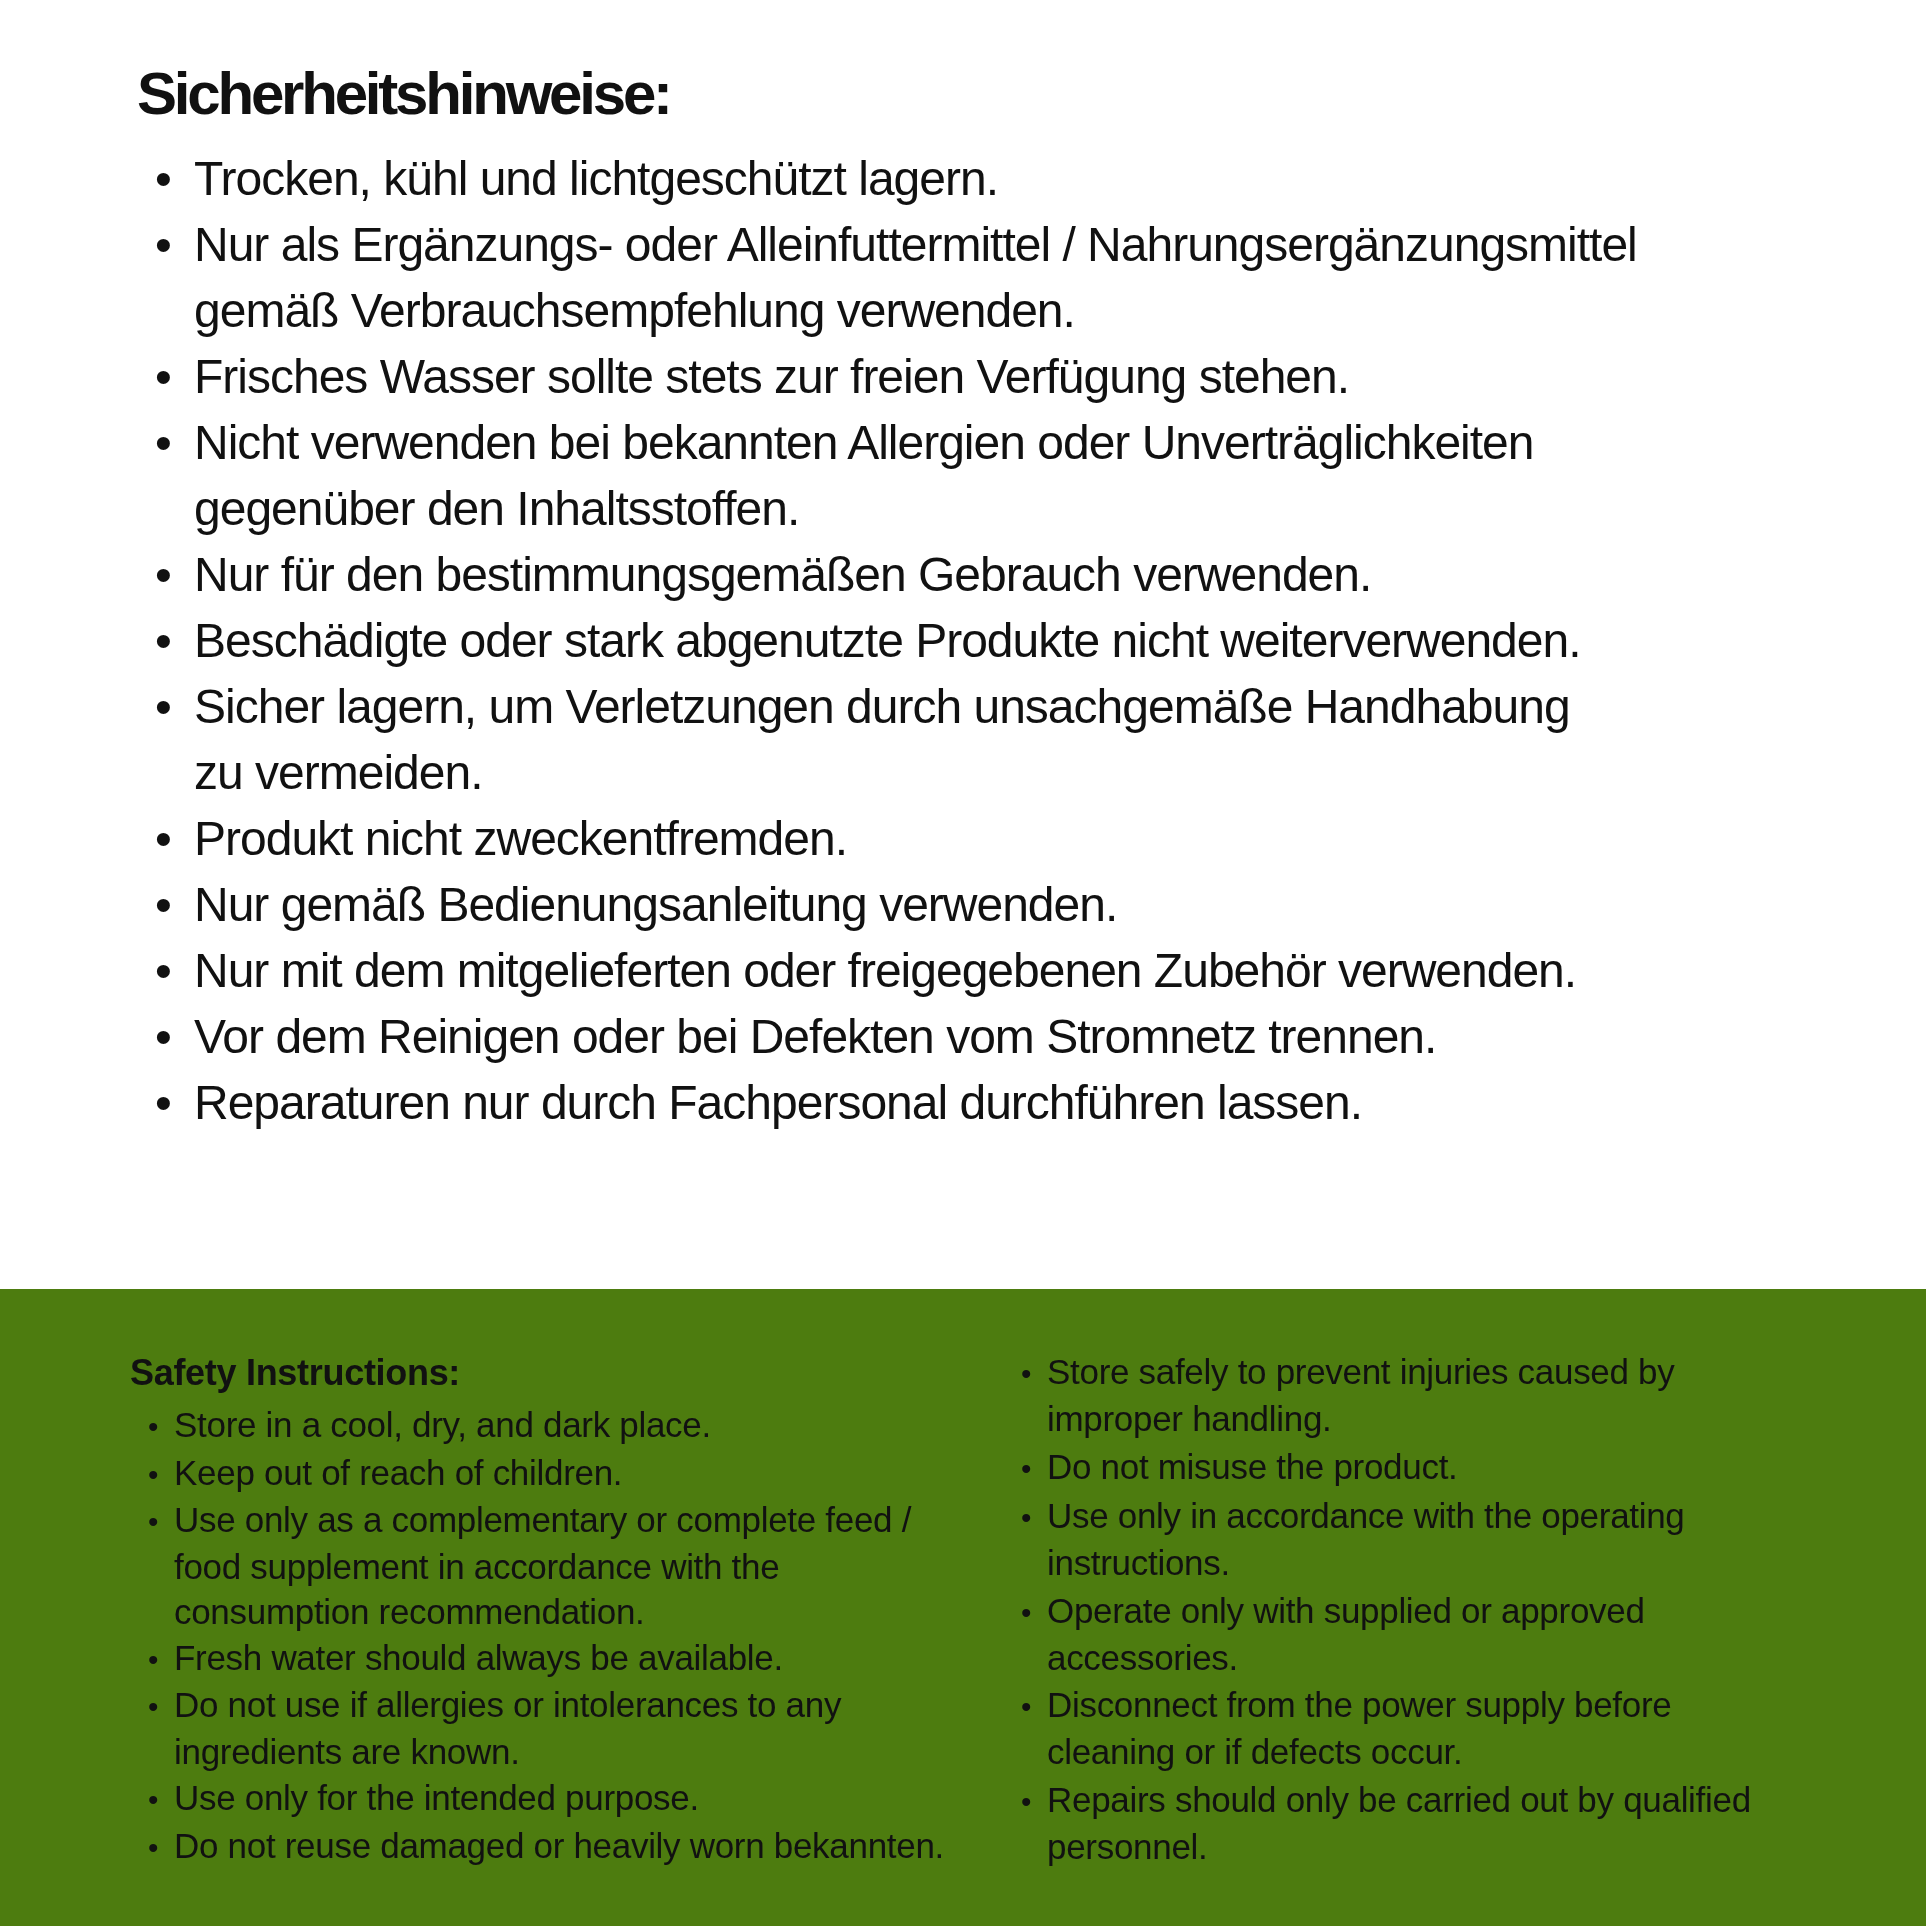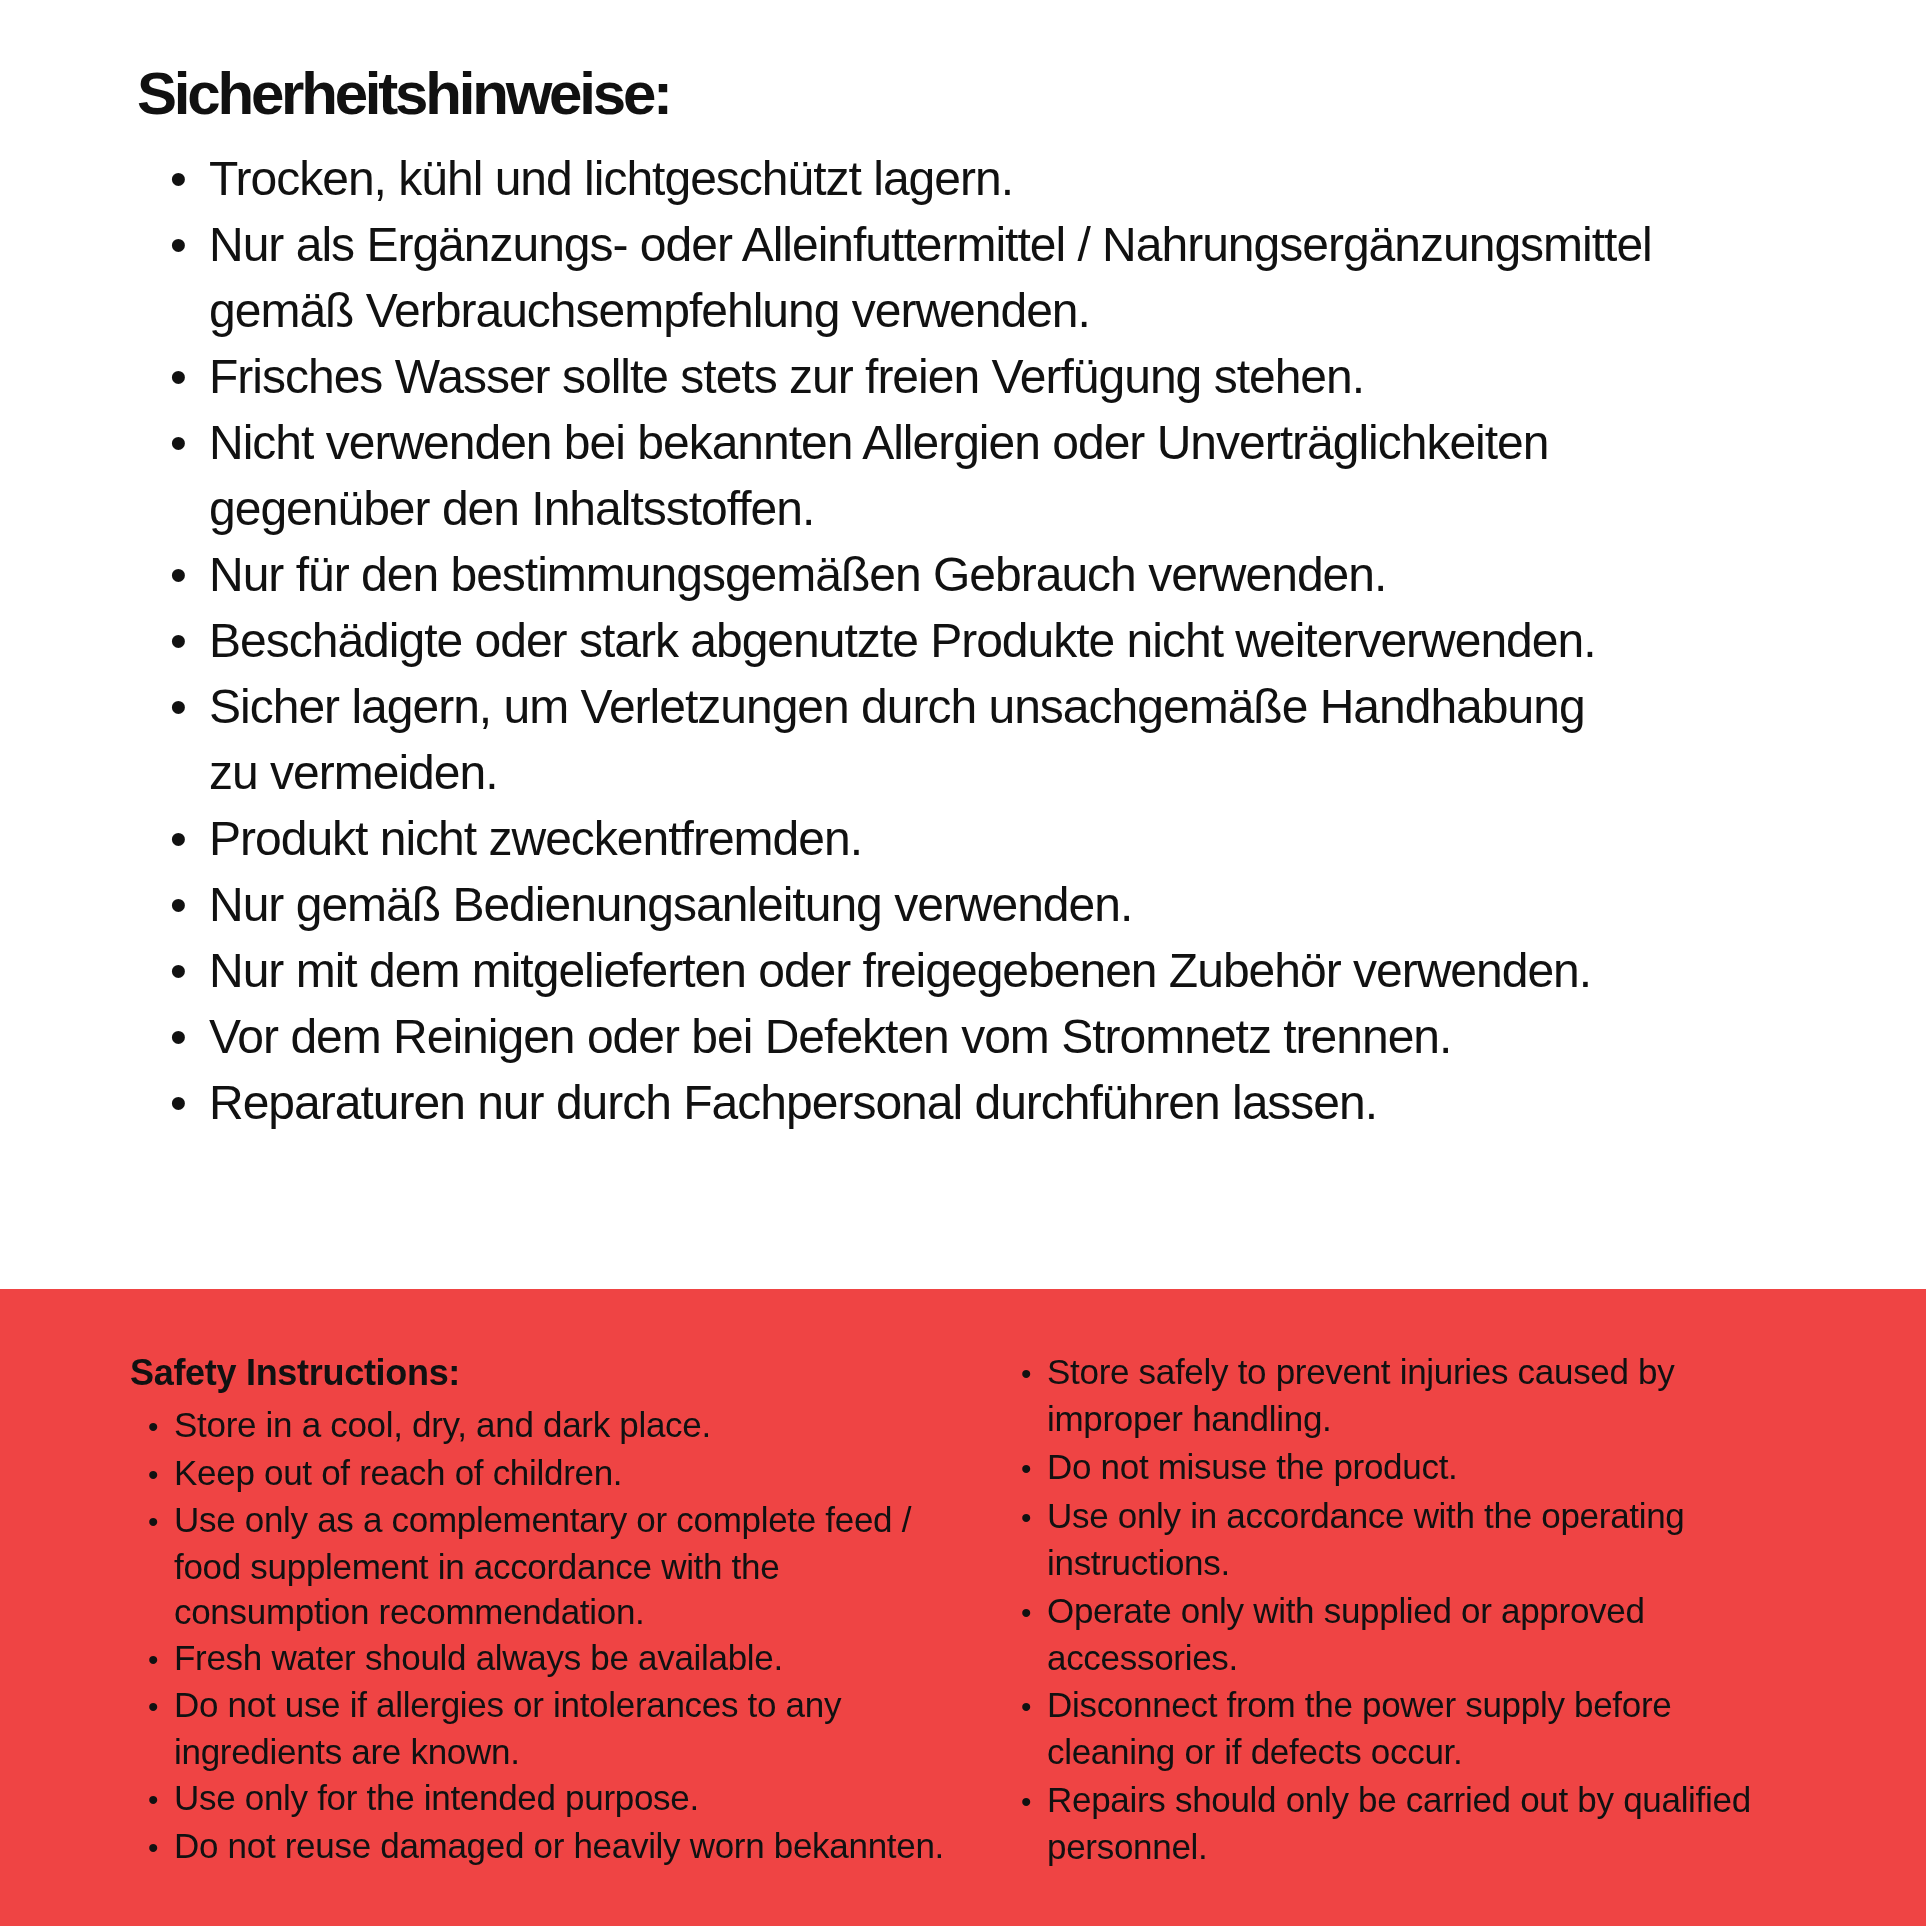--- a/index.html
+++ b/index.html
@@ -18,21 +18,21 @@
     left: 137px; top: 61px;
     margin: 0;
     font-size: 60px;
     font-weight: 700;
     letter-spacing: -3.2px;
     line-height: 1.1;
     white-space: nowrap;
   }
   .de-list {
     position: absolute;
-    left: 170px; top: 146px;
+    left: 155px; top: 146px;
     width: 1708px;
     margin: 0; padding: 0;
     list-style: none;
     font-size: 48px;
     line-height: 66px;
     letter-spacing: -1px;
   }
   .de-list li { padding-left: 39px; }
   .bullet { display: inline-block; }
   .de-list .bullet { width: 39px; margin-left: -39px; }
@@ -90,21 +90,21 @@
       <li><span class="bullet"></span><span class="txt">Beschädigte oder stark abgenutzte Produkte nicht weiterverwenden.</span></li>
       <li><span class="bullet"></span><span class="txt">Sicher lagern, um Verletzungen durch unsachgemäße Handhabung
 zu vermeiden.</span></li>
       <li><span class="bullet"></span><span class="txt">Produkt nicht zweckentfremden.</span></li>
       <li><span class="bullet"></span><span class="txt">Nur gemäß Bedienungsanleitung verwenden.</span></li>
       <li><span class="bullet"></span><span class="txt">Nur mit dem mitgelieferten oder freigegebenen Zubehör verwenden.</span></li>
       <li><span class="bullet"></span><span class="txt">Vor dem Reinigen oder bei Defekten vom Stromnetz trennen.</span></li>
       <li><span class="bullet"></span><span class="txt">Reparaturen nur durch Fachpersonal durchführen lassen.</span></li>
     </ul>
 
-  <div class="band" style="background: #ef4444;">
+  <div class="band" style="background: #4d7c0f;">
 
     <div class="col col-left">
       <h2 class="en-title">Safety Instructions:</h2>
       <ul class="en-list">
           <li><span class="bullet"></span><span class="txt">Store in a cool, dry, and dark place.</span></li>
           <li><span class="bullet"></span><span class="txt">Keep out of reach of children.</span></li>
           <li><span class="bullet"></span><span class="txt">Use only as a complementary or complete feed /
 food supplement in accordance with the
 consumption recommendation.</span></li>
           <li><span class="bullet"></span><span class="txt">Fresh water should always be available.</span></li>

